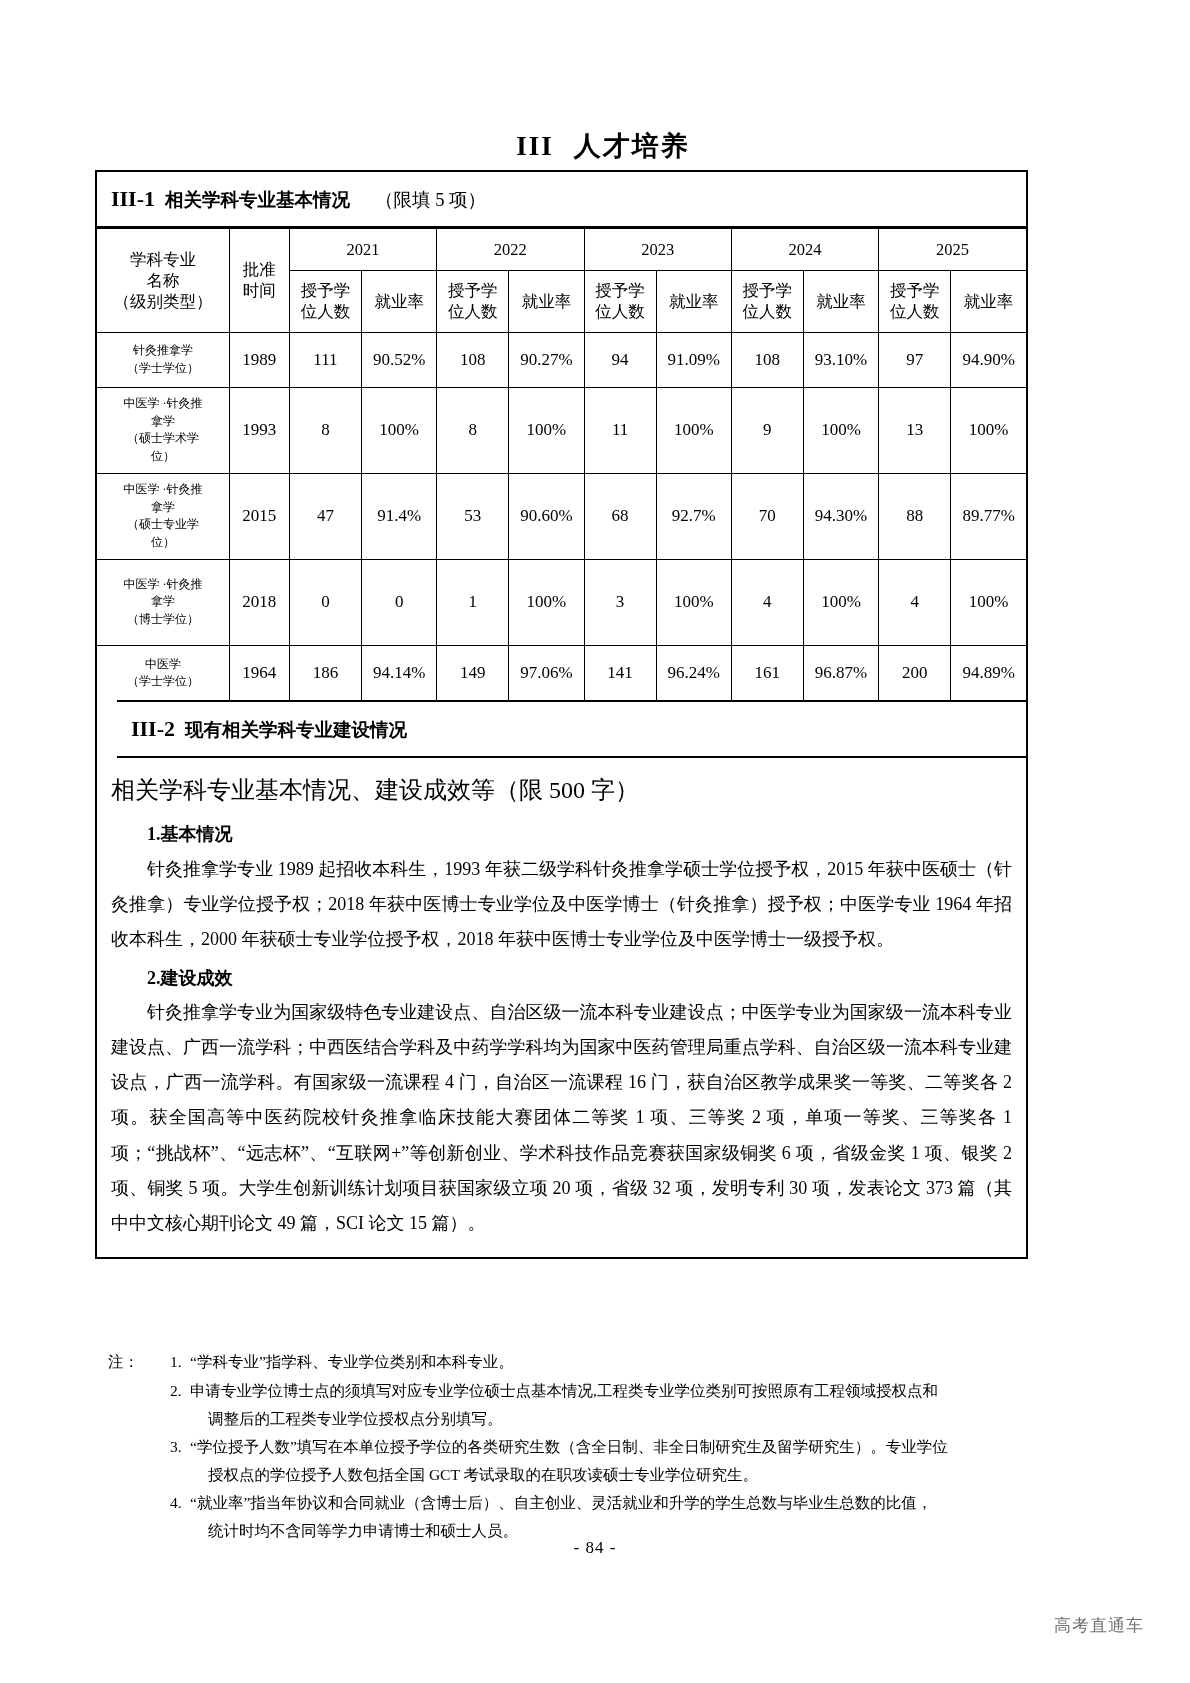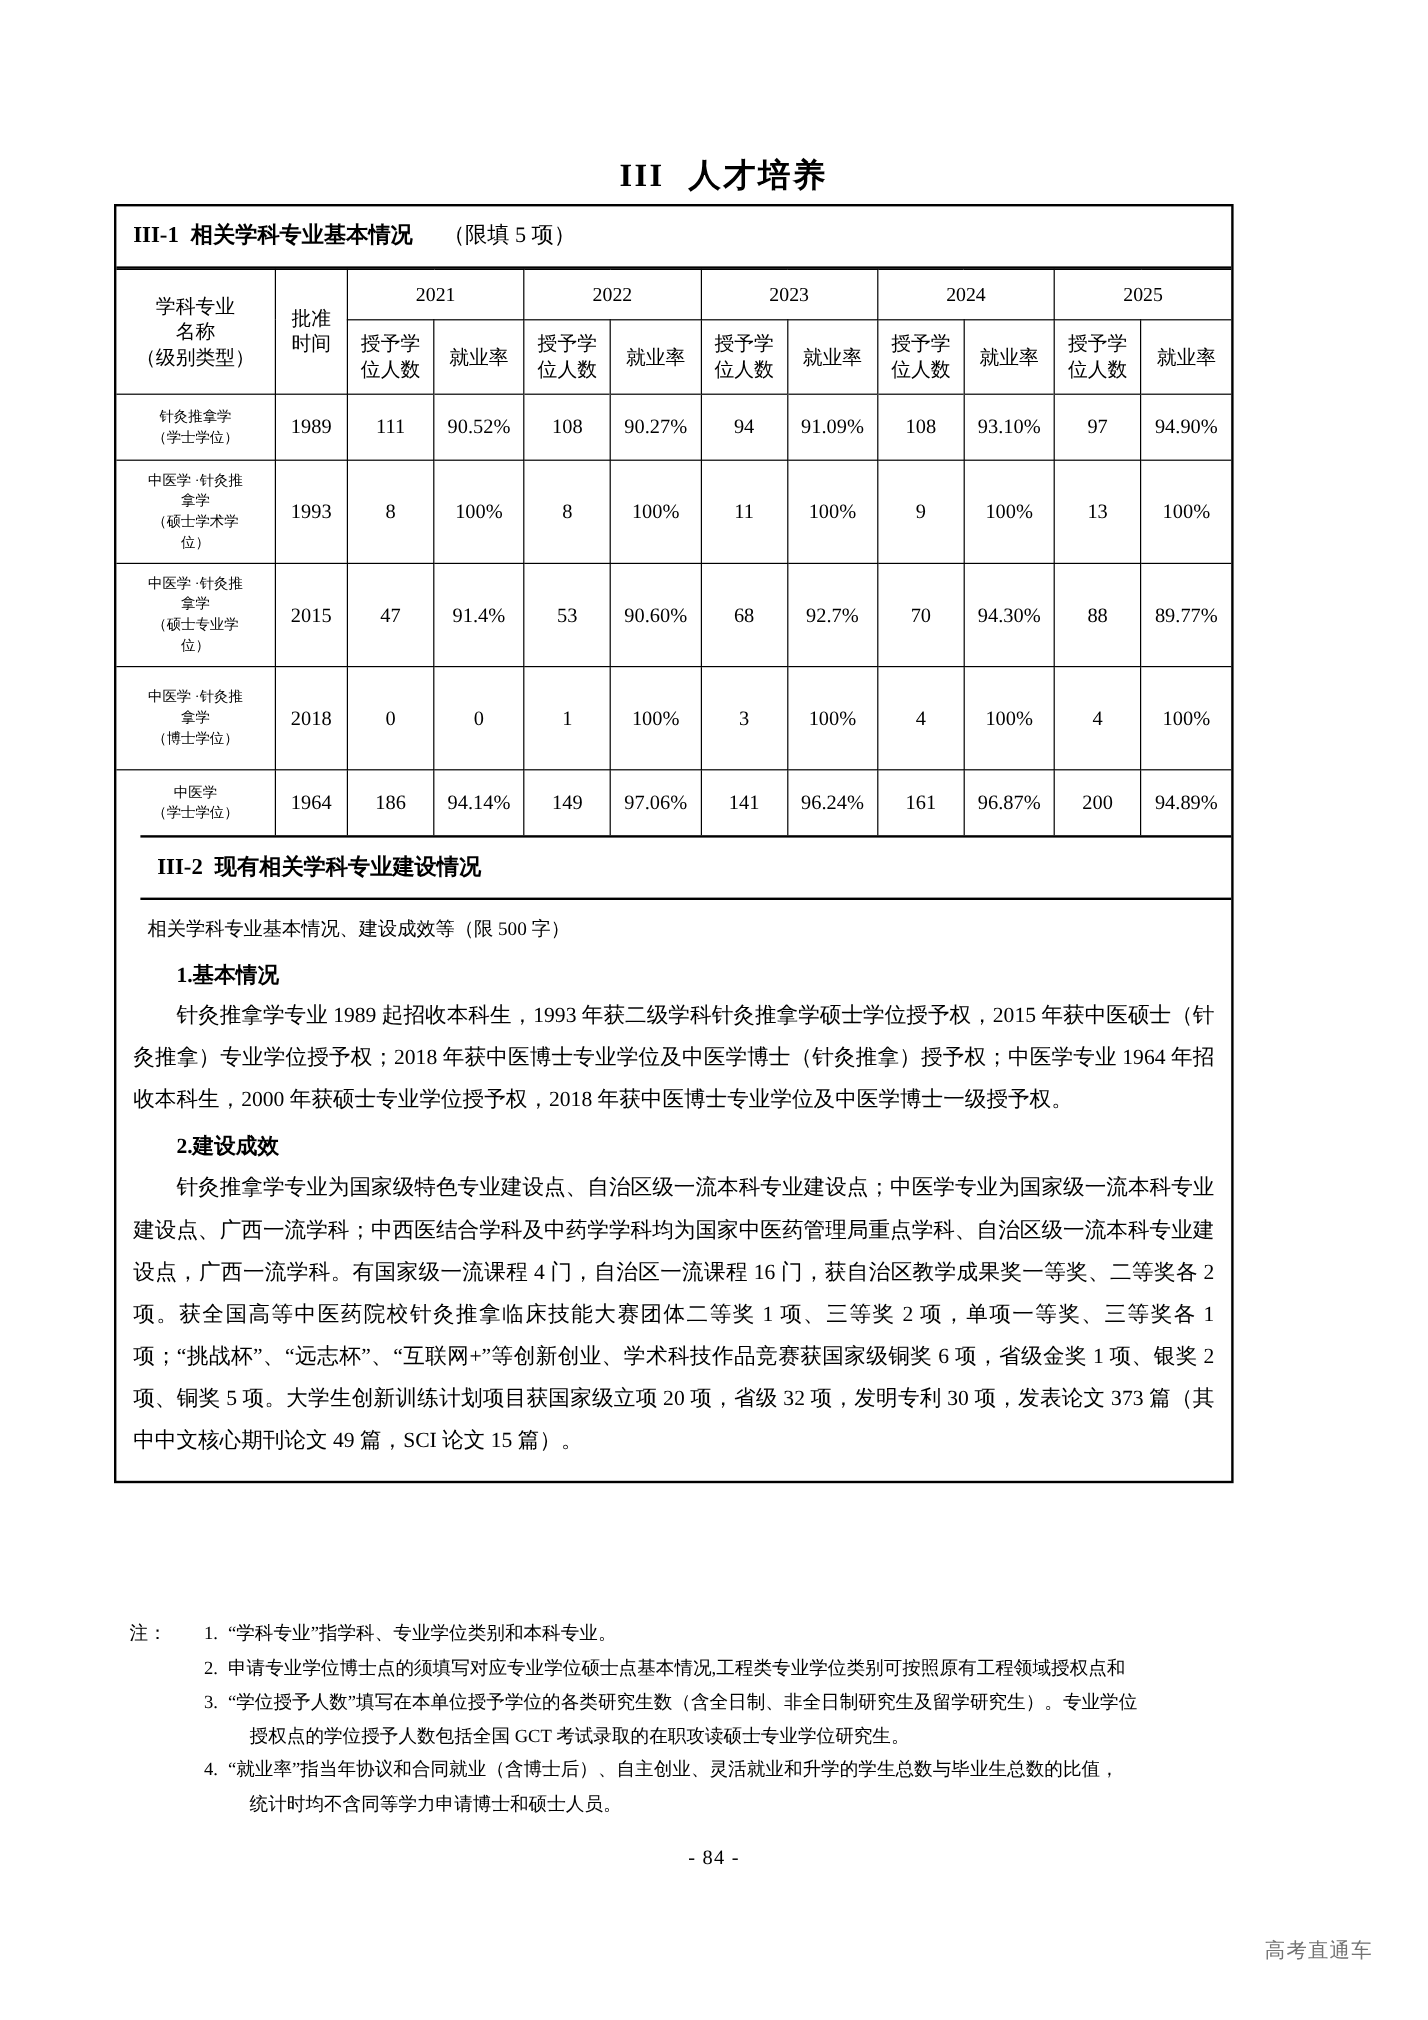--- a/index.html
+++ b/index.html
@@ -50,21 +50,21 @@
   }
 
   .section-bar {
     border-bottom: 2.5px solid #000;
     padding: 12px 14px 12px 14px;
     font-size: 18.5px;
     line-height: 1.35;
   }
   .section-bar .sec-id {
     font-weight: bold;
-    font-size: 19px;
+    font-size: 22px;
     letter-spacing: 0px;
   }
   .section-bar .sec-title {
     font-weight: bold;
     margin-left: 10px;
   }
   .section-bar .sec-note {
     font-weight: normal;
     margin-left: 25px;
   }
@@ -104,22 +104,22 @@
   table.main-table tr:last-child > * { border-bottom: none; }
 
   
   .text-block {
     border-top: 2.5px solid #000;
     padding: 10px 14px 16px 14px;
     font-size: 18px;
     line-height: 1.9;
   }
   .text-block .lead {
-    margin: 0 0 2px 12px;
-    font-size: 16px;
+    margin: 0 0 2px 0;
+    font-size: 24px;
   }
   .text-block .sub-head {
     font-weight: bold;
     margin: 4px 0 0 0;
     text-indent: 2em;
     font-size: 18px;
   }
   .text-block p.body {
     margin: 0;
     text-indent: 2em;
@@ -377,20 +377,21 @@
       <div class="notes-label">注：</div>
       <div class="notes-items">
         <div class="note-item">
           <div class="note-num">1.</div>
           <div class="note-text">“学科专业”指学科、专业学位类别和本科专业。</div>
         </div>
         <div class="note-item">
           <div class="note-num">2.</div>
           <div class="note-text">申请专业学位博士点的须填写对应专业学位硕士点基本情况,工程类专业学位类别可按照原有工程领域授权点和</div>
         </div>
+        <div class="note-cont">调整后的工程类专业学位授权点分别填写。</div>
         <div class="note-item">
           <div class="note-num">3.</div>
           <div class="note-text">“学位授予人数”填写在本单位授予学位的各类研究生数（含全日制、非全日制研究生及留学研究生）。专业学位</div>
         </div>
         <div class="note-cont">授权点的学位授予人数包括全国 GCT 考试录取的在职攻读硕士专业学位研究生。</div>
         <div class="note-item">
           <div class="note-num">4.</div>
           <div class="note-text">“就业率”指当年协议和合同就业（含博士后）、自主创业、灵活就业和升学的学生总数与毕业生总数的比值，</div>
         </div>
         <div class="note-cont">统计时均不含同等学力申请博士和硕士人员。</div>

